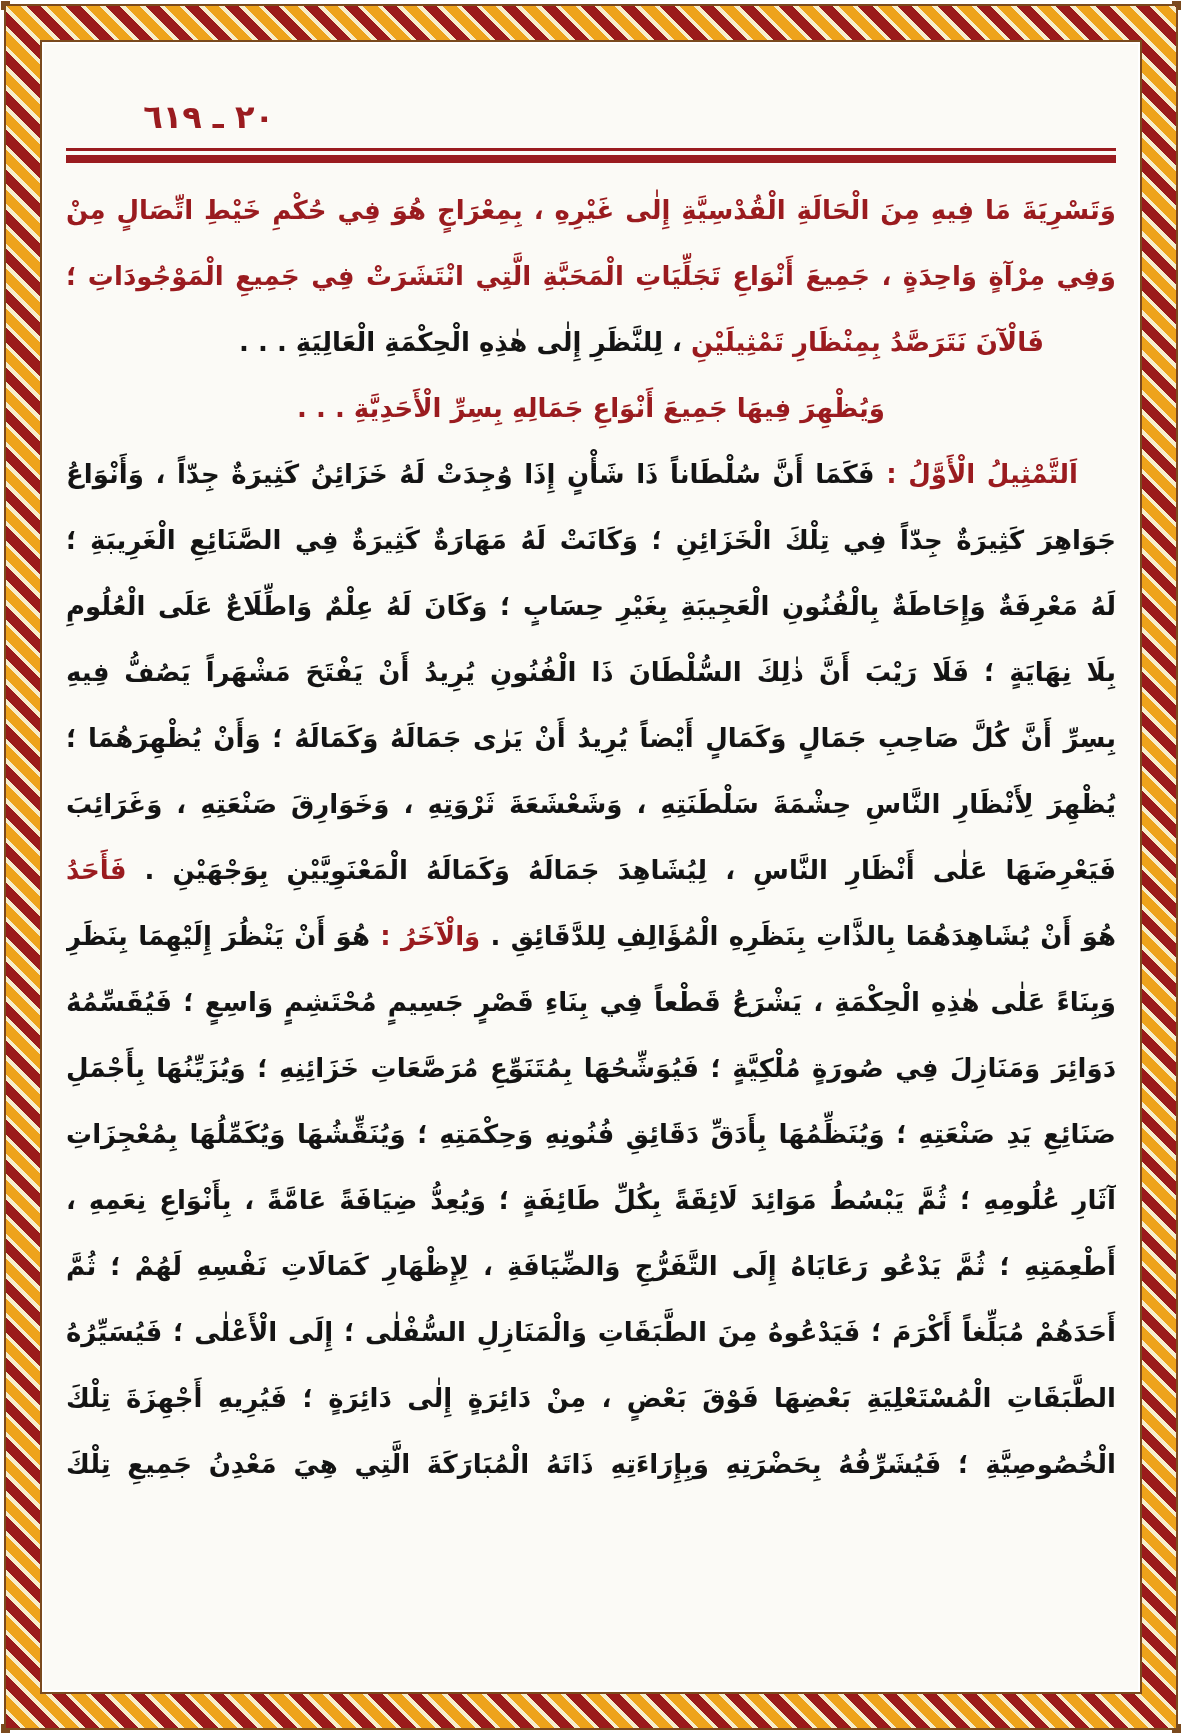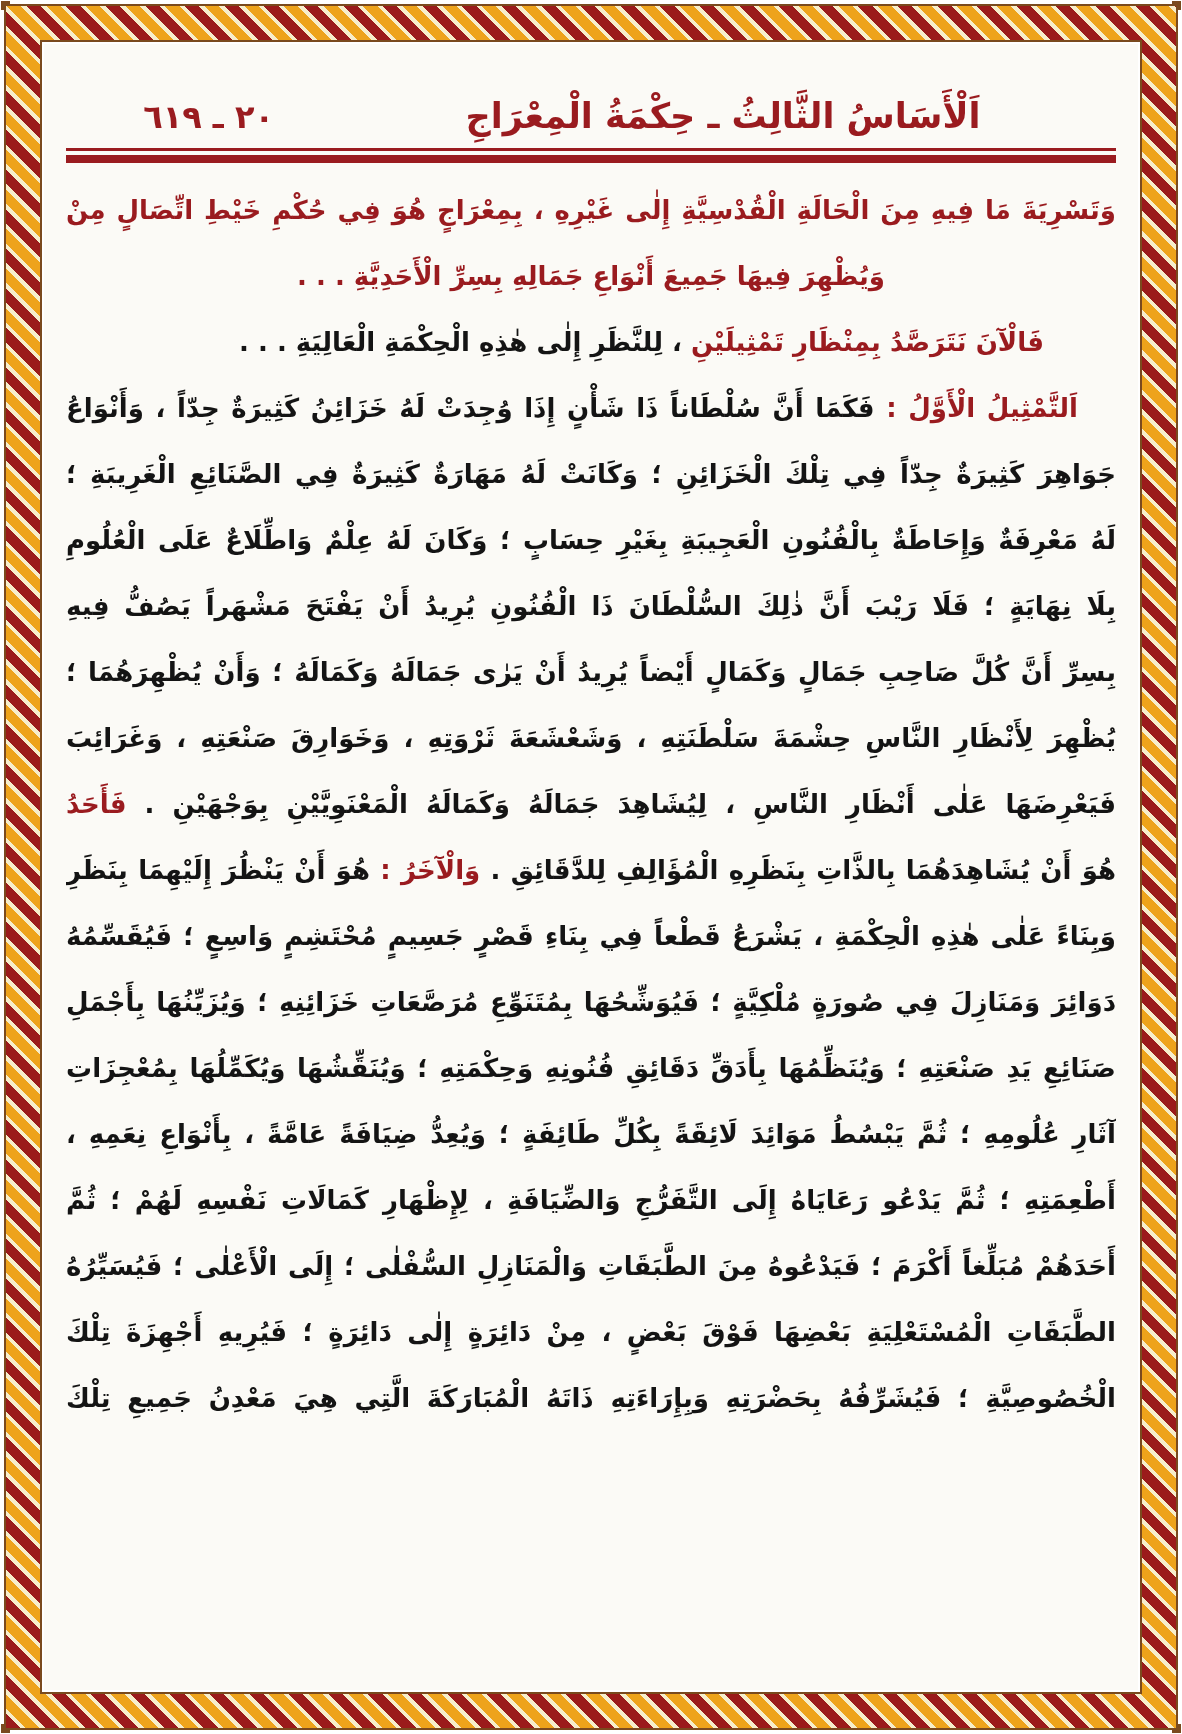--- a/index.html
+++ b/index.html
@@ -108,31 +108,31 @@
 <body>
 
 <div class="corner tl"></div>
 <div class="corner tr"></div>
 <div class="corner bl"></div>
 <div class="corner br"></div>
 
 <div class="content">
   <div class="header">
     <div class="page-number">٢٠ ـ ٦١٩</div>
-    <div class="page-title">اَلْأَسَاسُ الثَّالِثُ ـ حِكْمَةُ الْمِعْرَاجِ</div>
   </div>
   <div class="header-rule">
     <div class="thin"></div>
     <div class="gap"></div>
     <div class="thick"></div>
   </div>
   <div class="body-text">
       <div class="line justify"><span class="seg-red">وَتَسْرِيَةَ مَا فِيهِ مِنَ الْحَالَةِ الْقُدْسِيَّةِ إِلٰى غَيْرِهِ ، بِمِعْرَاجٍ هُوَ فِي حُكْمِ خَيْطِ اتِّصَالٍ مِنْ</span></div>
+      <div class="line justify"><span class="seg-red">وَفِي مِرْآةٍ وَاحِدَةٍ ، جَمِيعَ أَنْوَاعِ تَجَلِّيَاتِ الْمَحَبَّةِ الَّتِي انْتَشَرَتْ فِي جَمِيعِ الْمَوْجُودَاتِ ؛</span></div>
+      <div class="line right-indent"><span class="seg-red">فَالْآنَ نَتَرَصَّدُ بِمِنْظَارِ تَمْثِيلَيْنِ</span><span class="seg-black"> ، لِلنَّظَرِ إِلٰى هٰذِهِ الْحِكْمَةِ الْعَالِيَةِ . . .</span></div>
       <div class="line center"><span class="seg-red">وَيُظْهِرَ فِيهَا جَمِيعَ أَنْوَاعِ جَمَالِهِ بِسِرِّ الْأَحَدِيَّةِ . . .</span></div>
-      <div class="line right-indent"><span class="seg-red">فَالْآنَ نَتَرَصَّدُ بِمِنْظَارِ تَمْثِيلَيْنِ</span><span class="seg-black"> ، لِلنَّظَرِ إِلٰى هٰذِهِ الْحِكْمَةِ الْعَالِيَةِ . . .</span></div>
       <div class="line justify-indent"><span class="seg-red">اَلتَّمْثِيلُ الْأَوَّلُ : </span><span class="seg-black">فَكَمَا أَنَّ سُلْطَاناً ذَا شَأْنٍ إِذَا وُجِدَتْ لَهُ خَزَائِنُ كَثِيرَةٌ جِدّاً ، وَأَنْوَاعُ</span></div>
       <div class="line justify"><span class="seg-black">جَوَاهِرَ كَثِيرَةٌ جِدّاً فِي تِلْكَ الْخَزَائِنِ ؛ وَكَانَتْ لَهُ مَهَارَةٌ كَثِيرَةٌ فِي الصَّنَائِعِ الْغَرِيبَةِ ؛ وَوُجِدَتْ</span></div>
       <div class="line justify"><span class="seg-black">لَهُ مَعْرِفَةٌ وَإِحَاطَةٌ بِالْفُنُونِ الْعَجِيبَةِ بِغَيْرِ حِسَابٍ ؛ وَكَانَ لَهُ عِلْمٌ وَاطِّلَاعٌ عَلَى الْعُلُومِ الْبَدِيعَةِ</span></div>
       <div class="line justify"><span class="seg-black">بِلَا نِهَايَةٍ ؛ فَلَا رَيْبَ أَنَّ ذٰلِكَ السُّلْطَانَ ذَا الْفُنُونِ يُرِيدُ أَنْ يَفْتَحَ مَشْهَراً يَصُفُّ فِيهِ الْمَعَارِضَ ،</span></div>
       <div class="line justify"><span class="seg-black">بِسِرِّ أَنَّ كُلَّ صَاحِبِ جَمَالٍ وَكَمَالٍ أَيْضاً يُرِيدُ أَنْ يَرٰى جَمَالَهُ وَكَمَالَهُ ؛ وَأَنْ يُظْهِرَهُمَا ؛ حَتّٰى</span></div>
       <div class="line justify"><span class="seg-black">يُظْهِرَ لِأَنْظَارِ النَّاسِ حِشْمَةَ سَلْطَنَتِهِ ، وَشَعْشَعَةَ ثَرْوَتِهِ ، وَخَوَارِقَ صَنْعَتِهِ ، وَغَرَائِبَ مَعْرِفَتِهِ ؛</span></div>
       <div class="line justify"><span class="seg-black">فَيَعْرِضَهَا عَلٰى أَنْظَارِ النَّاسِ ، لِيُشَاهِدَ جَمَالَهُ وَكَمَالَهُ الْمَعْنَوِيَّيْنِ بِوَجْهَيْنِ . </span><span class="seg-red">فَأَحَدُ الْوَجْهَيْنِ :</span></div>
       <div class="line justify"><span class="seg-black">هُوَ أَنْ يُشَاهِدَهُمَا بِالذَّاتِ بِنَظَرِهِ الْمُؤَالِفِ لِلدَّقَائِقِ . </span><span class="seg-red">وَالْآخَرُ : </span><span class="seg-black">هُوَ أَنْ يَنْظُرَ إِلَيْهِمَا بِنَظَرِ غَيْرِهِ ؛</span></div>
       <div class="line justify"><span class="seg-black">وَبِنَاءً عَلٰى هٰذِهِ الْحِكْمَةِ ، يَشْرَعُ قَطْعاً فِي بِنَاءِ قَصْرٍ جَسِيمٍ مُحْتَشِمٍ وَاسِعٍ ؛ فَيُقَسِّمُهُ إِلٰى</span></div>
       <div class="line justify"><span class="seg-black">دَوَائِرَ وَمَنَازِلَ فِي صُورَةٍ مُلْكِيَّةٍ ؛ فَيُوَشِّحُهَا بِمُتَنَوِّعِ مُرَصَّعَاتِ خَزَائِنِهِ ؛ وَيُزَيِّنُهَا بِأَجْمَلِ وَأَلْطَفِ</span></div>

